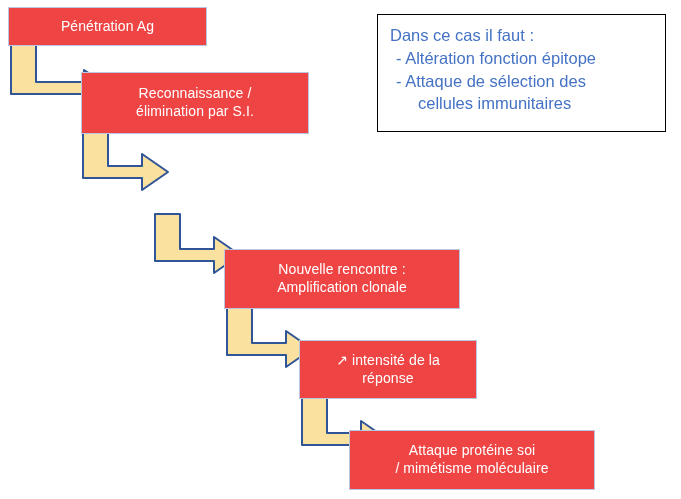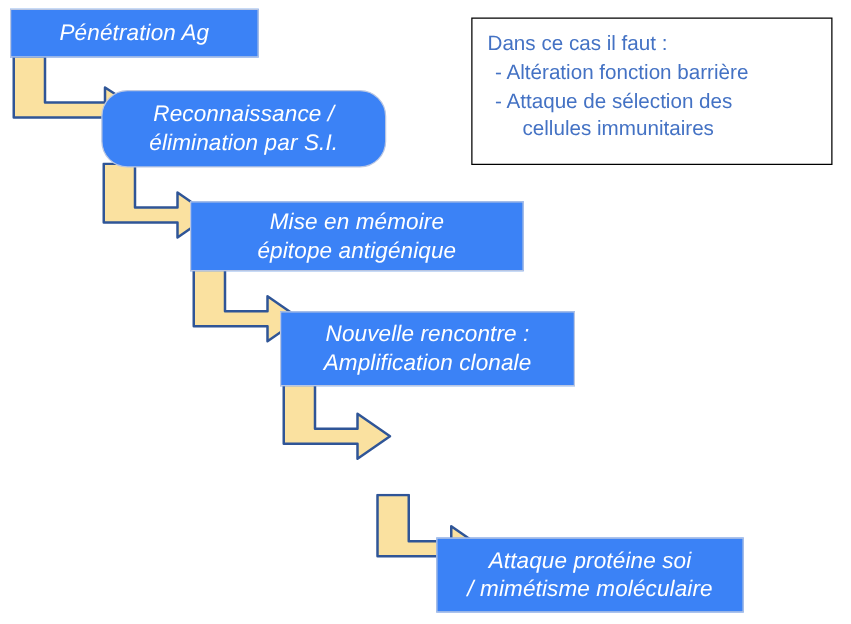--- a/index.html
+++ b/index.html
@@ -12,33 +12,32 @@
   }
   #canvas {
     position: relative;
     width: 681px;
     height: 499px;
     background: #ffffff;
     overflow: hidden;
   }
   .flow-box {
     position: absolute;
-    background: #3b82f6;
+    background: #ef4444;
     border: 1px solid #b9c6e2;
     box-sizing: border-box;
     color: #ffffff;
     display: flex;
     align-items: center;
     justify-content: center;
     text-align: center;
-    font-size: 18px;
+    font-size: 14px;
     line-height: 1.28;
     letter-spacing: 0.1px;
     padding: 2px 6px;
-    font-style: italic;
   }
   .flow-box span {
     display: block;
     white-space: pre-line;
   }
   .elbow-arrow {
     position: absolute;
     pointer-events: none;
   }
   .note-box {
@@ -89,46 +88,46 @@
   </svg>
 
   <svg class="elbow-arrow" style="left:297px; top:395px; width:96px; height:66px;" viewBox="0 0 96 66">
     <polygon points="5,1 30,1 30,38 64,38 64,26 90,44 64,62 64,50 5,50" fill="#FAE1A0" stroke="#2F5597" stroke-width="2" stroke-linejoin="round"></polygon>
   </svg>
 
   <div class="flow-box" style="left:8px; top:7px; width:199px; height:39px;">
     <span>Pénétration Ag</span>
   </div>
 
-  <div class="flow-box" style="left:81px; top:72px; width:228px; height:62px;border-radius:21px;">
+  <div class="flow-box" style="left:81px; top:72px; width:228px; height:62px;">
     <span>Reconnaissance /
 élimination par S.I.</span>
   </div>
 
-  <div class="flow-box" style="left:152px; top:161px; width:267px; height:56px;">
-    <span>Mise en mémoire
-épitope antigénique</span>
-  </div>
 
   <div class="flow-box" style="left:224px; top:249px; width:236px; height:60px;">
     <span>Nouvelle rencontre :
 Amplification clonale</span>
   </div>
 
+  <div class="flow-box" style="left:299px; top:340px; width:178px; height:59px;">
+    <span>↗ intensité de la
+réponse</span>
+  </div>
 
   <div class="flow-box" style="left:349px; top:430px; width:246px; height:60px;">
     <span>Attaque protéine soi
 / mimétisme moléculaire</span>
   </div>
 
   <div class="note-box" style="left:377px; top:14px; width:289px; height:118px;">
     <span class="note-title">Dans ce cas il faut :</span>
     <span class="note-item">
       <span>-</span>
-      <span>Altération fonction barrière</span>
+      <span>Altération fonction épitope</span>
     </span>
     <span class="note-item">
       <span>-</span>
       <span>Attaque de sélection des</span>
       <span class="cont">cellules immunitaires</span>
     </span>
   </div>
 
 </div>
 

